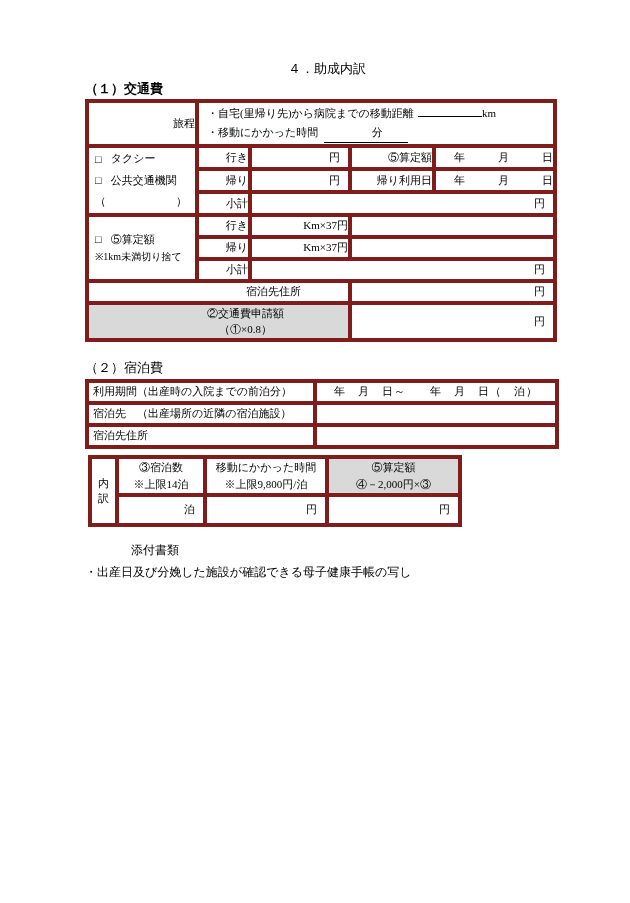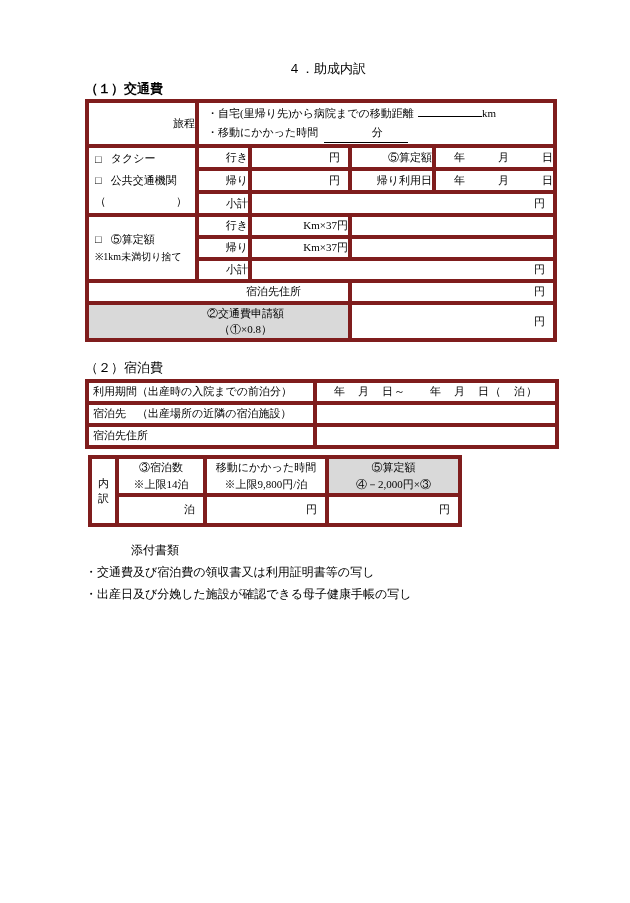--- a/index.html
+++ b/index.html
@@ -233,18 +233,17 @@
         <tr class="data-row">
           <td class="yen-right">泊</td>
           <td class="yen-right">円</td>
           <td class="yen-right">円</td>
         </tr>
       </tbody>
     </table>
 
     <div class="attach">
       <div class="attach-title">添付書類</div>
-      <div class="attach-item">・交通費及び宿泊費の領収書又は利用証明書等の写し</div>
       <div class="attach-item">・出産日及び分娩した施設が確認できる母子健康手帳の写し</div>
     </div>
 
   </div>
 </div>
 
 </body></html>

